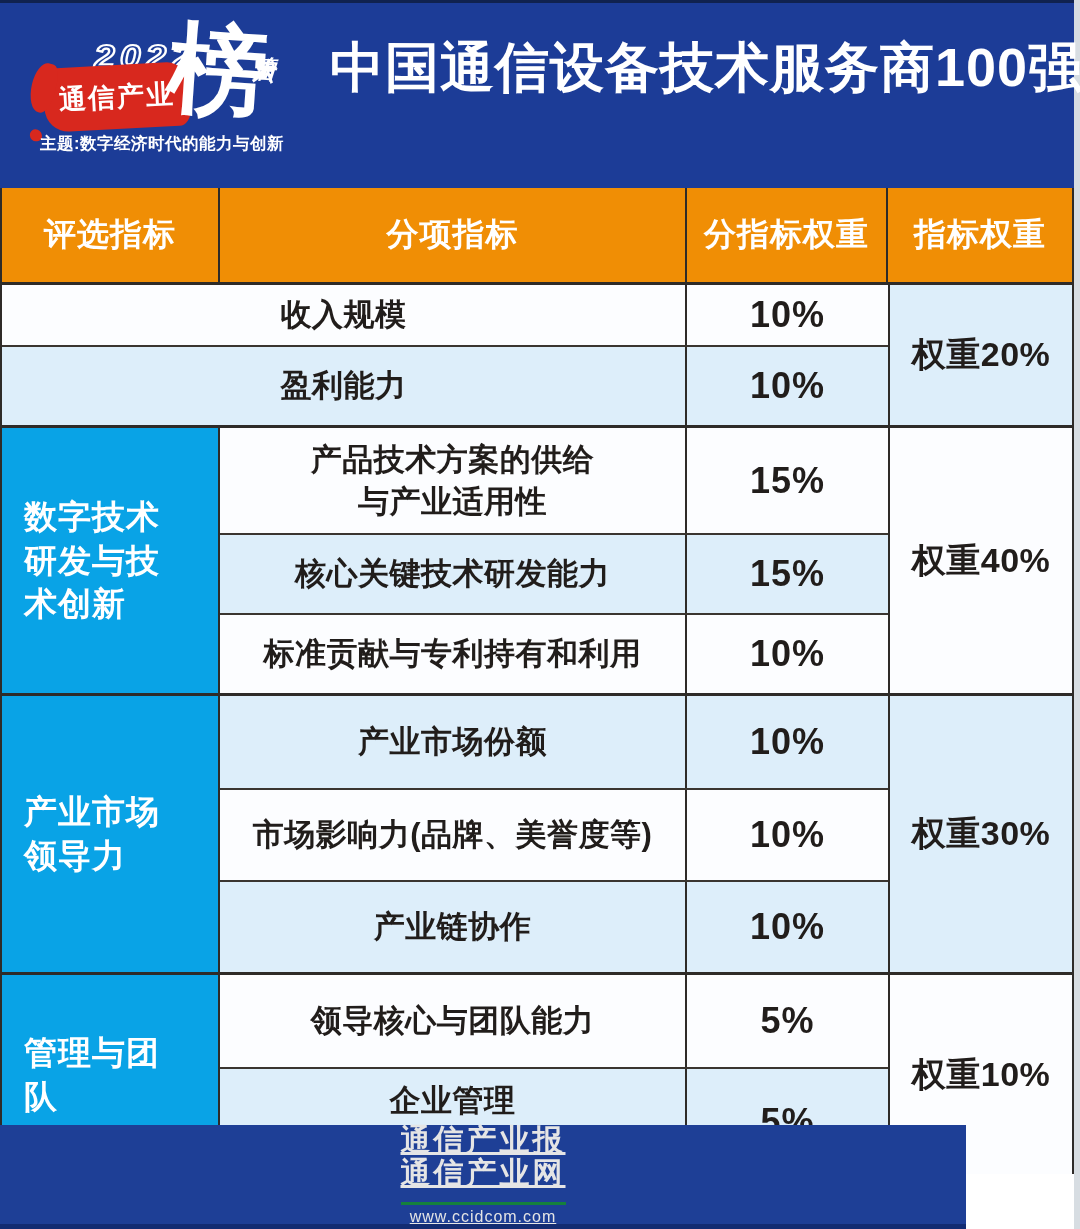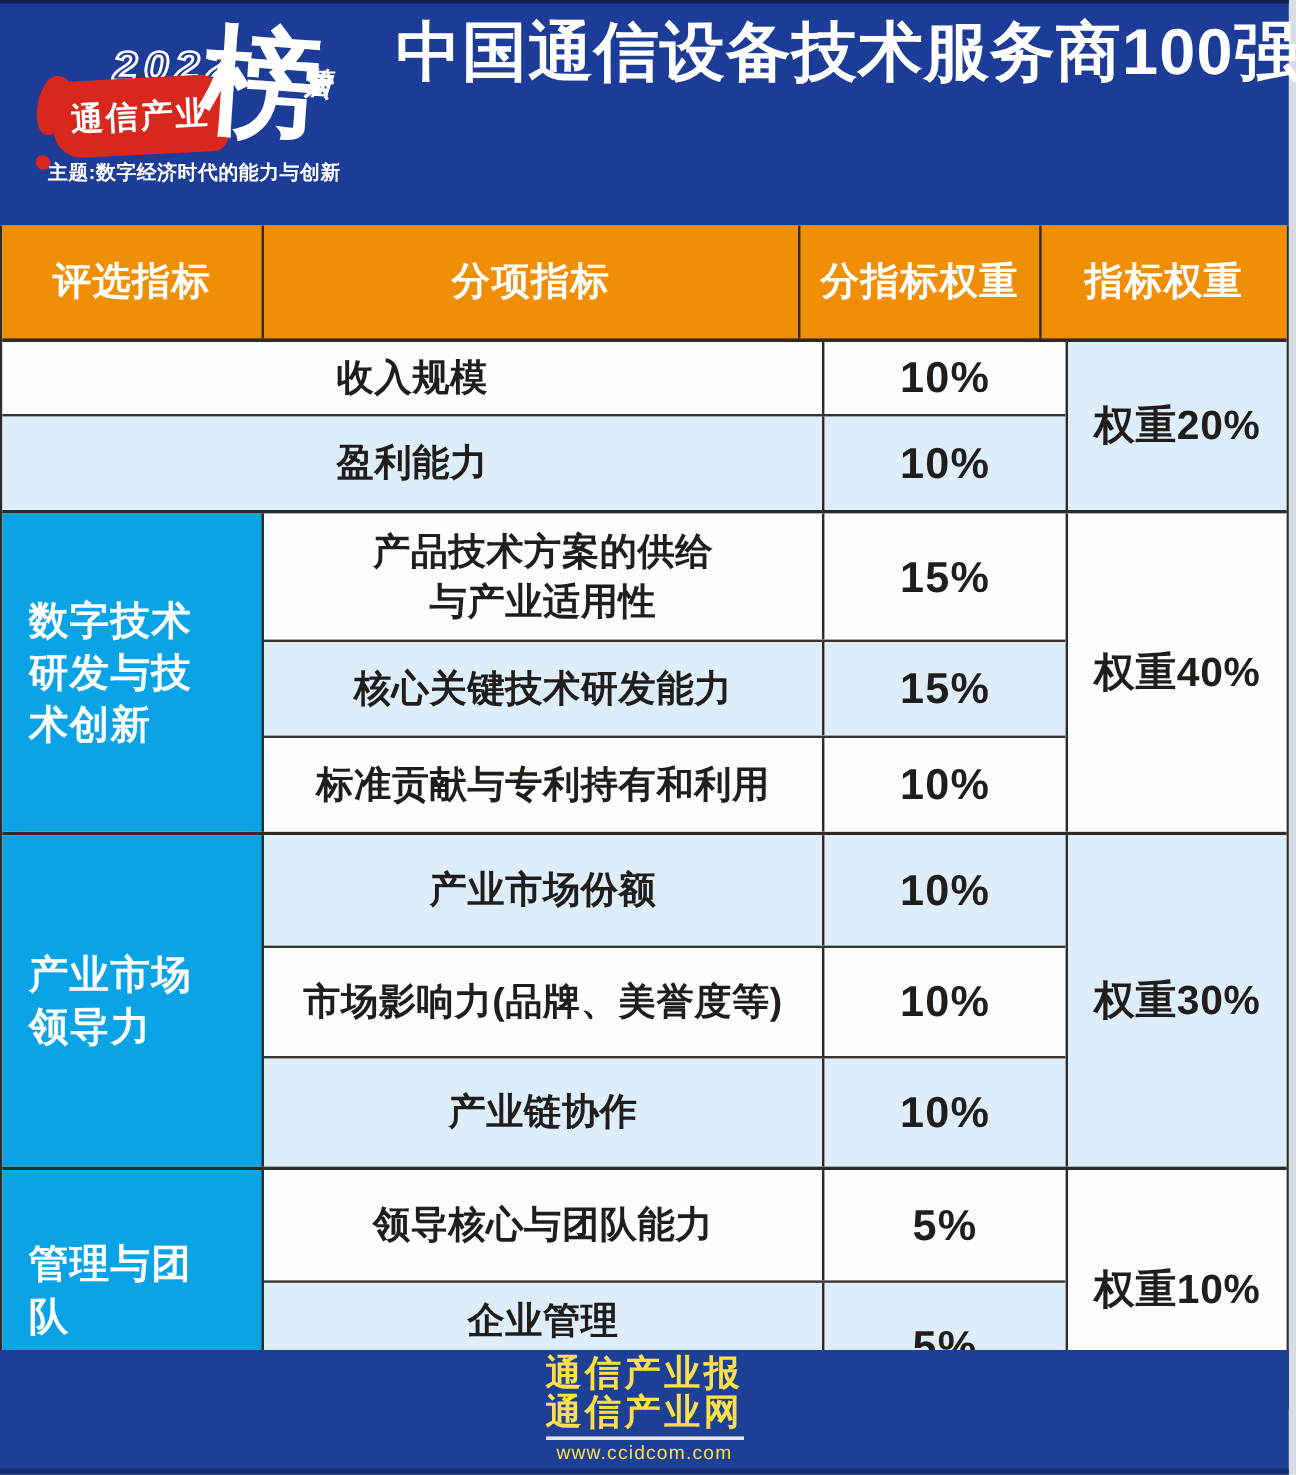--- a/index.html
+++ b/index.html
@@ -62,21 +62,21 @@
     writing-mode:vertical-rl; text-orientation:upright;
     font-size:21px; font-weight:700; font-style:italic;
     letter-spacing:2px; color:#ffffff; transform:rotate(4deg);
   }
   .logo-slogan {
     position:absolute; left:40px; top:130px; width:270px;
     font-size:16.5px; font-weight:700; letter-spacing:0.5px;
     color:#ffffff; white-space:nowrap;
   }
   .main-title {
-    position:absolute; left:330px; top:9px; width:740px;
+    position:absolute; left:330px; top:32px; width:740px;
     color:#ffffff; font-weight:900;
     font-size:54px; line-height:65px; letter-spacing:1px;
     white-space:nowrap;
   }
 
   
   .eval-table {
     position:absolute; left:0; top:188px; width:1074px;
     border-left:2px solid #2e2b28; border-right:2px solid #2e2b28;
     color:#211d1b;
@@ -86,21 +86,21 @@
     background:#f08e05;
     border-bottom:3px solid #2e2b28;
   }
   .th {
     display:flex; align-items:center; justify-content:center;
     color:#ffffff; font-size:32px; font-weight:900; letter-spacing:1px;
   }
   .col-cat  { width:218px; }
   .col-item { flex:1; }
   .col-pct  { width:201px; }
-  .col-gw   { width:204px; }
+  .col-gw   { width:184px; }
   .v-sep    { border-right:2.5px solid #2e2b28; }
 
   .group { display:flex; }
   .group + .group { border-top:3px solid #2e2b28; }
   .cat-cell {
     width:218px; background:#09a3e6;
     border-right:2.5px solid #2e2b28;
     display:flex; align-items:center;
     padding:0 26px 0 22px;
     color:#ffffff; font-size:33px; font-weight:900;
@@ -126,28 +126,29 @@
     font-size:34px; font-weight:900; letter-spacing:0.5px;
   }
   .bg-white { background:#fcfdff; }
   .bg-light { background:#ddeefa; }
 
   .h76 {height:60px;} .h80 {height:80px;} .h105{height:105px;}
   .h78 {height:92px;} .h107{height:107px;}
 
   
   .footer {
-    position:absolute; left:0; top:1125px; width:1074px; height:104px;
+    position:absolute; left:0; top:1125px; width:966px; height:104px;
     background:#1e3f96;
     border-bottom:5px solid #132c72;
     display:flex; flex-direction:column; align-items:center; justify-content:center;
-    color:#fde047;
+    color:#e5e5e5;
+    text-decoration:underline;
   }
   .footer-line { font-size:30px; font-weight:900; letter-spacing:3px; line-height:33px; }
-  .footer-line.underlined { border-bottom:3px solid #e5e5e5; padding-bottom:3px; }
+  .footer-line.underlined { border-bottom:3px solid #15803d; padding-bottom:13px; }
   .footer-url { font-size:16px; font-weight:400; letter-spacing:1px; margin-top:3px; }
 </style>
 </head>
 <body>
 
 <div class="canvas">
 
   <div class="top-header">
     <div class="logo-block">
       <div class="logo-year">2022</div>

